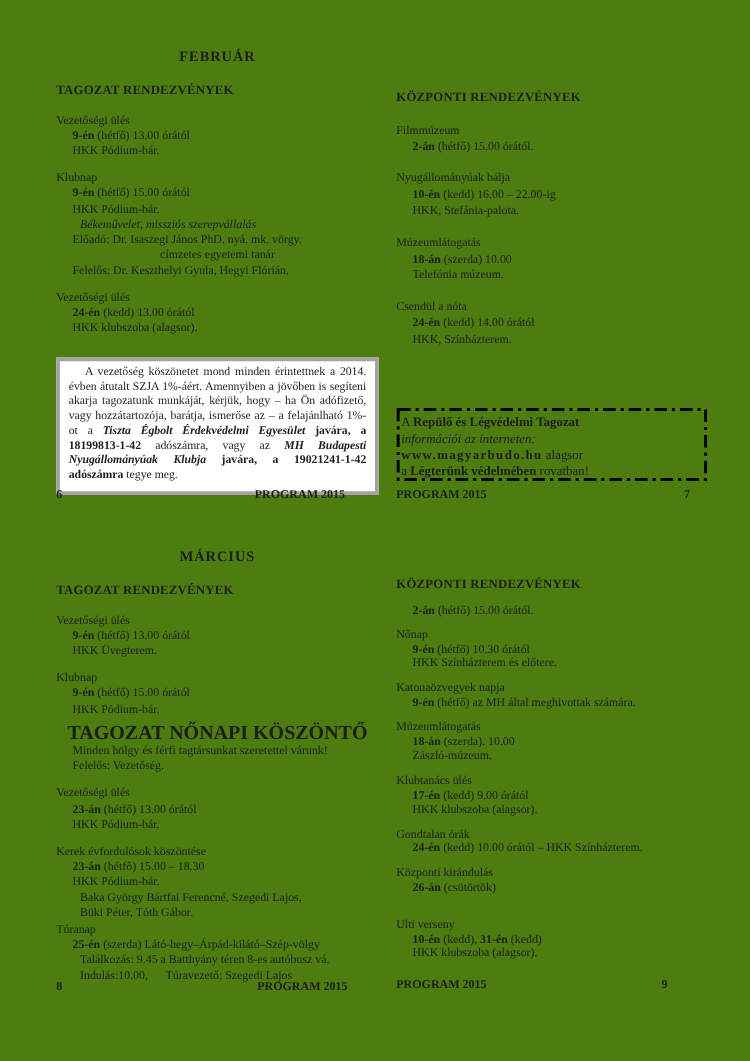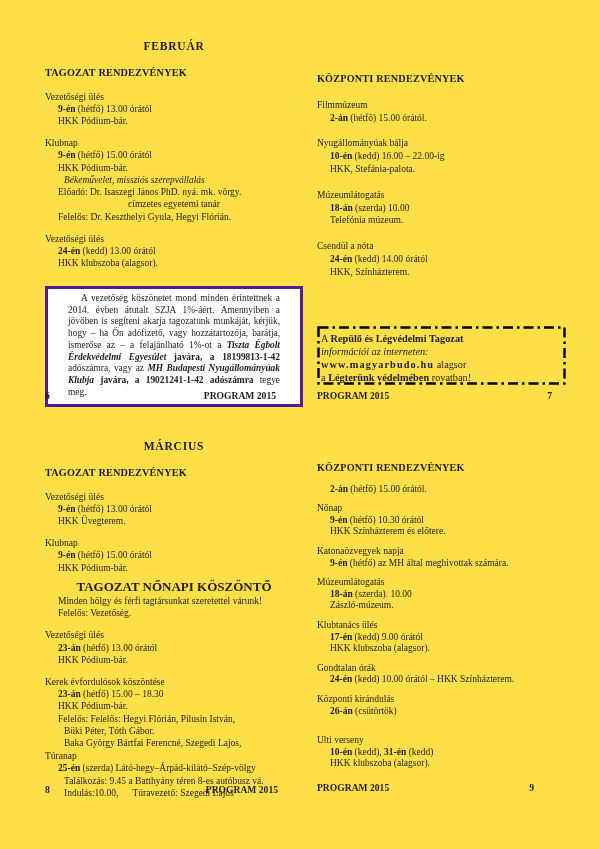--- a/index.html
+++ b/index.html
@@ -1,18 +1,18 @@
 <!DOCTYPE html>
 <html><head>
 <meta charset="utf-8">
 <style>
   * { box-sizing: border-box; }
   html,body { margin:0; padding:0; background:#ffffff; }
   .sheet {
-    position:relative; width:600px; height:849px; background:#fde047;
+    position:relative; width:600px; height:849px; background:#4d7c0f;
     color:#1c1c1c; font-family:"Liberation Serif","DejaVu Serif",serif;
     overflow:hidden;
   }
   .page { position:absolute; font-size:9.5px; line-height:12.3px; }
   .p6 { left:45px;  top:40px;  width:258px; height:362px; }
   .p7 { left:317px; top:40px;  width:249px; height:362px; }
   .p8 { left:45px;  top:440px; width:258px; height:356px; }
   .p9 { left:317px; top:440px; width:249px; height:354px; }
 
   .month   { margin:0 0 15px; font-size:11.5px; font-weight:bold; text-align:center; letter-spacing:0.8px; }
@@ -25,29 +25,29 @@
   .p7 { line-height:12.8px; }
   .p9 { line-height:11.6px; }
   .p9 .event { margin-bottom:8px; }
   .event.tight { margin-top:-9px; }
   .event.gap { margin-top:18px; }
 
   .etitle { font-weight:normal; }
   .line { padding-left:13px; white-space:pre-wrap; }
   .line.ind2 { padding-left:19px; }
   .line.center { padding-left:0; text-align:center; }
-  .line.centerb { padding-left:0; text-align:center; font-weight:bold; font-size:13px; margin:7px 0 2px; }
+  .line.centerb { padding-left:0; text-align:center; font-weight:bold; font-size:16px; margin:7px 0 2px; }
 
   .s-b { font-weight:bold; }
   .s-i { font-style:italic; }
   .s-ls { letter-spacing:1.1px; }
 
   .noticebox.solid {
     position:absolute; left:0; top:246px; width:258px;
-    border:3px solid #4c1d95; padding:4px 20px 6px; background:#fff;
+    border:3px solid #a3a3a3; padding:4px 7px 6px; background:#fff;
   }
   .boxpara { margin:0; text-align:justify; text-indent:13px; line-height:11.7px; font-size:9.4px; }
 
   .noticebox.dash {
     position:absolute; left:0; top:286px; width:249px; height:59px;
     padding:6px 4px; text-align:left;
   }
   .dashborder { position:absolute; left:0; top:0; width:100%; height:100%; }
   .dashcontent { position:relative; }
   .boxline { line-height:13px; font-size:10.3px; }
@@ -161,23 +161,22 @@
         </div>
         <div class="event">
           <div class="etitle">Vezetőségi ülés</div>
           <div class="line ind"><span class="s-b">23-án</span><span> (hétfő) 13.00 órától</span></div>
           <div class="line ind"><span>HKK Pódium-bár.</span></div>
         </div>
         <div class="event">
           <div class="etitle">Kerek évfordulósok köszöntése</div>
           <div class="line ind"><span class="s-b">23-án</span><span> (hétfő) 15.00 – 18.30</span></div>
           <div class="line ind"><span>HKK Pódium-bár.</span></div>
-          <div class="line ind"><span>Felelős: Felelős: Hegyi Flórián, Pilusin István,</span></div>
+          <div class="line ind2"><span>Baka György Bártfai Ferencné, Szegedi Lajos,</span></div>
           <div class="line ind2"><span>Büki Péter, Tóth Gábor.</span></div>
-          <div class="line ind2"><span>Baka György Bártfai Ferencné, Szegedi Lajos,</span></div>
         </div>
         <div class="event tight">
           <div class="etitle">Túranap</div>
           <div class="line ind"><span class="s-b">25-én</span><span> (szerda) Látó-hegy–Árpád-kilátó–Szép-völgy</span></div>
           <div class="line ind2"><span>Találkozás: 9.45 a Batthyány téren 8-es autóbusz vá.</span></div>
           <div class="line ind2"><span>Indulás:10.00,      Túravezető: Szegedi Lajos</span></div>
         </div>
       </div>
     <footer class="pfooter">
       <span>8</span>

